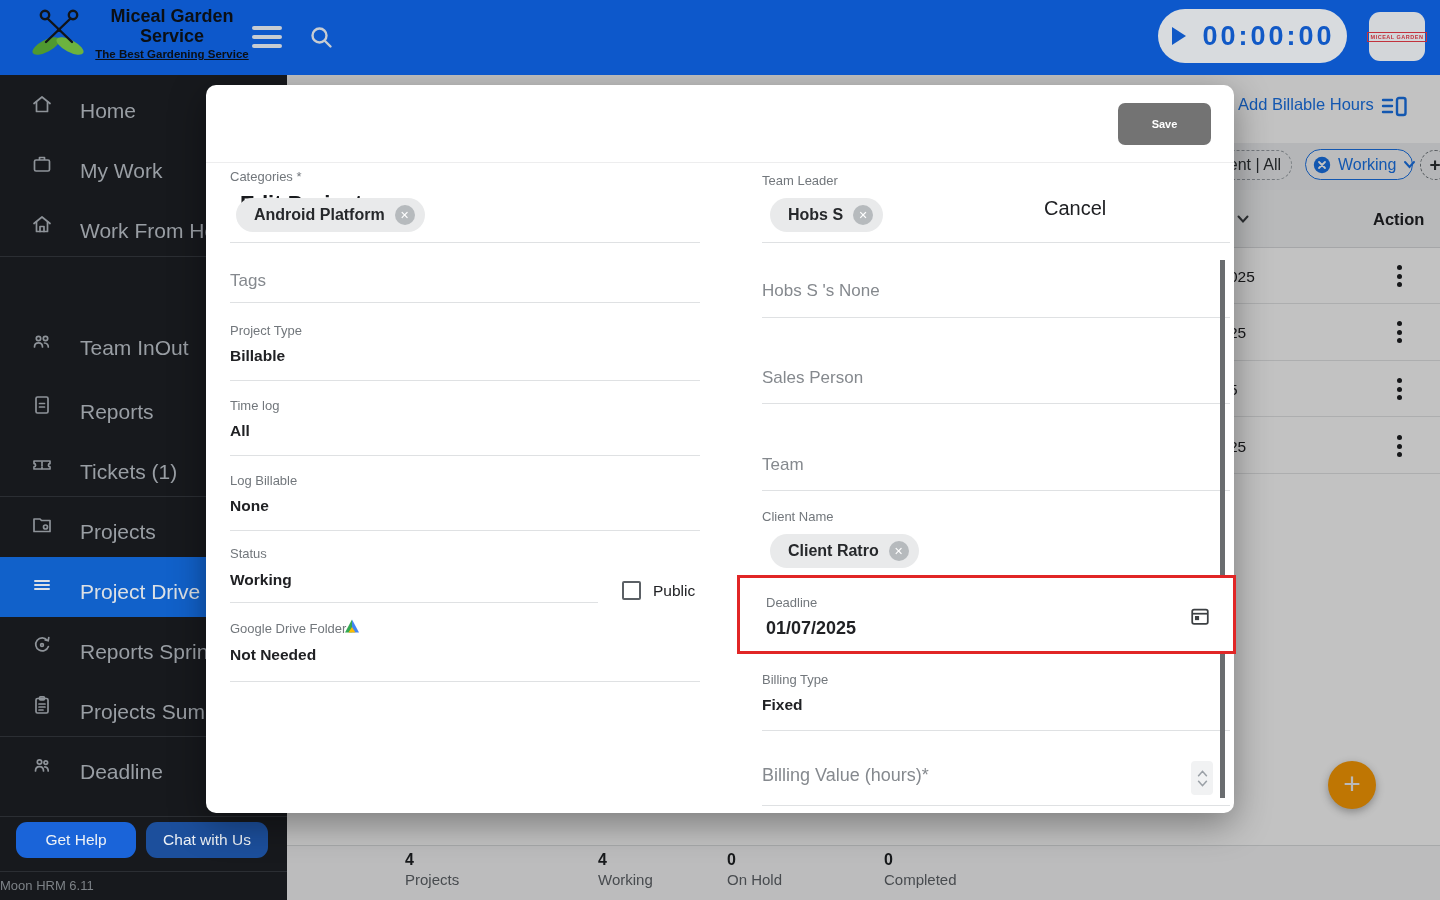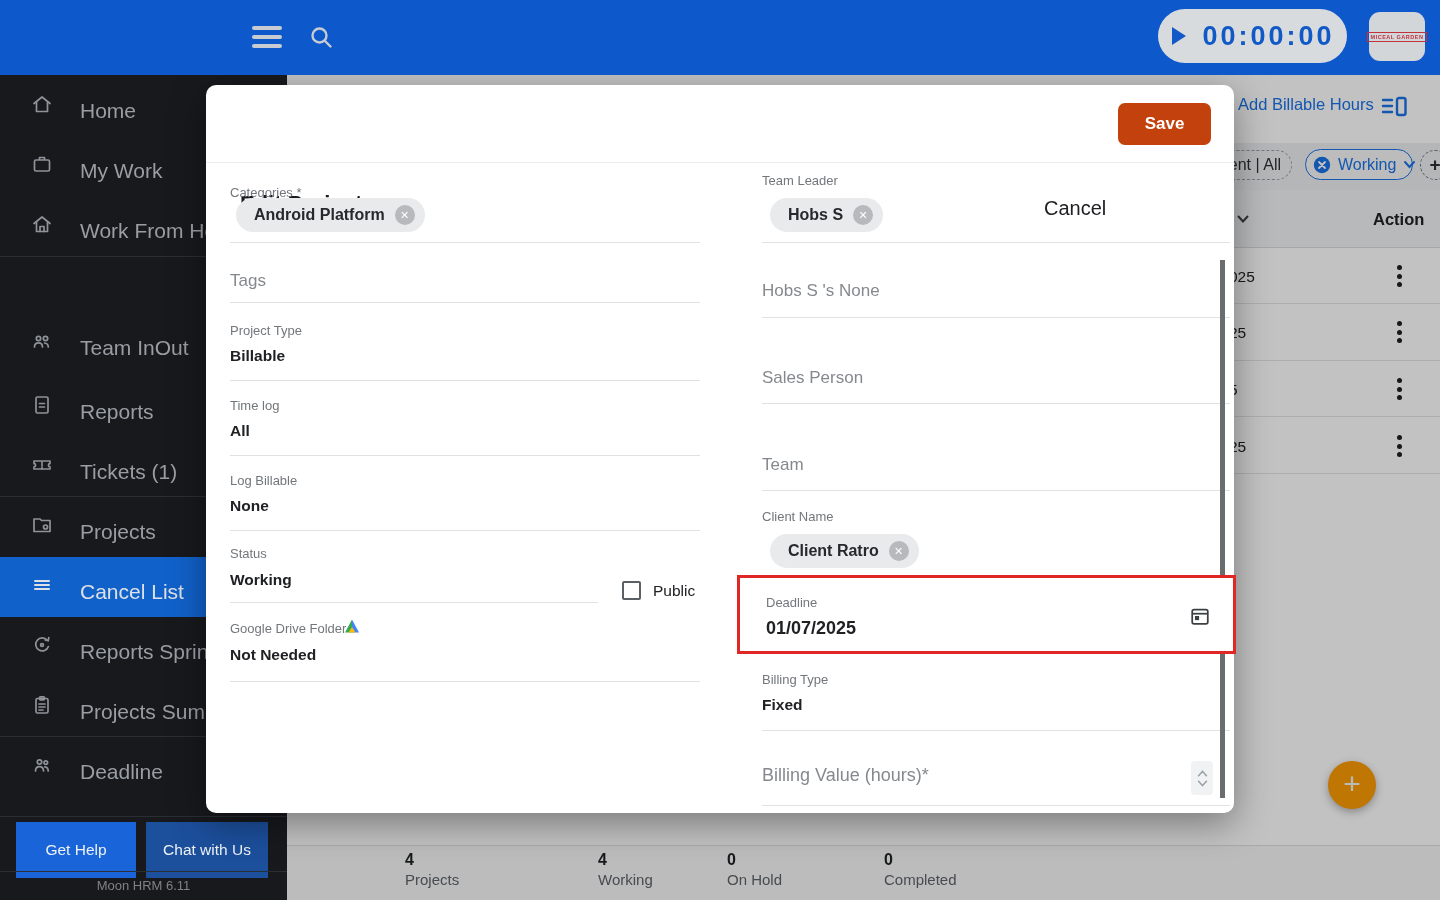--- a/index.html
+++ b/index.html
@@ -29,23 +29,23 @@
   
   .sb { position:absolute; left:0; top:75px; width:287px; height:825px; background:#17191d; z-index:2; }
   .sb-item { position:absolute; left:0; width:287px; height:60px; display:flex; align-items:center;
     padding-left:30px; gap:26px; cursor:pointer; }
   .sb-item .sb-lbl { color:#999ea4; font-size:21px;margin-top:9px; }
   .sb-item svg { stroke:#8e9399; }
   .sb-item.active { background:#1161ca; }
   .sb-item.active .sb-lbl { color:#dde1e5; }
   .sb-item.active svg { stroke:#dde1e5; }
   .sb-div { position:absolute; left:0; width:287px; height:1px; background:#2b2e33; }
-  .sb-btn { position:absolute; height:56px; border-radius:0; border:none; color:#eef2f6;
+  .sb-btn { position:absolute; height:36px; border-radius:11px; border:none; color:#eef2f6;
     font-size:15.5px; font-family:inherit; cursor:pointer; }
-  .sb-ver { position:absolute; left:0; top:878px; width:287px; text-align:center; color:#7d8287; font-size:13px; }
+  .sb-ver { position:absolute; left:0; top:878px; width:287px; color:#7d8287; font-size:13px; }
 
   
   .bgc { position:absolute; z-index:1; }
   .toolbar-row { left:287px; top:75px; width:1153px; height:68px; background:#ffffff; }
   .addbill { position:absolute; left:1238px; top:95px; color:#1a73e8; font-size:16.5px; font-weight:500;
     cursor:pointer; z-index:1; }
   .addbill-ic { position:absolute; left:1381px; top:96px; z-index:1; cursor:pointer; }
   .filter-row { left:287px; top:143px; width:1153px; height:47px; background:#eef0f2; }
   .chip-dashed { position:absolute; left:1152px; top:150px; width:140px; height:30px; border:1.5px dashed #9aa0a6;
     border-radius:15px; z-index:1; display:flex; align-items:center; justify-content:flex-end; padding-right:10px;
@@ -75,22 +75,22 @@
 
   
   .overlay { position:absolute; left:287px; top:75px; width:1153px; height:825px;
     background:rgba(0,0,0,.24); z-index:5; }
 
   
   .modal { position:absolute; left:206px; top:85px; width:1028px; height:728px; background:#fff;
     border-radius:10px; box-shadow:0 10px 36px rgba(0,0,0,.38); z-index:10; }
   .m-title { position:absolute; left:34px; top:106px; font-size:22px; font-weight:700; color:#191b1e; }
   .m-cancel { position:absolute; left:838px; top:112px; font-size:20px; font-weight:500; color:#202124; cursor:pointer; }
-  .m-save { position:absolute; left:912px; top:18px; width:93px; height:42px; background:#c2410c; border:none;
-    border-radius:7px; color:#fff; font-size:17px; font-weight:600; font-family:inherit; cursor:pointer; }
+  .m-save { position:absolute; left:912px; top:18px; width:93px; height:42px; background:#737373; border:none;
+    border-radius:7px; color:#fff; font-size:11px; font-weight:600; font-family:inherit; cursor:pointer; }
   .m-hr { position:absolute; left:0; top:77px; width:1028px; height:1px; background:#ededee; }
   .flabel { position:absolute; font-size:13px; color:#72777c; }
   .fvalue { position:absolute; font-size:15.5px; font-weight:700; color:#202124; }
   .fph { position:absolute; font-size:17px; color:#85898e; }
   .fdiv { position:absolute; height:1px; background:#dfe1e3; }
   .chip { position:absolute; height:34px; border-radius:17px; background:#e9eaeb; display:inline-flex;
     align-items:center; gap:10px; padding:0 10px 0 18px; }
   .chip b { font-size:16px; font-weight:700; color:#26282b; }
   .chip .x { width:20px; height:20px; border-radius:50%; background:#b6babd; color:#fff; font-size:11px;
     display:flex; align-items:center; justify-content:center; cursor:pointer; }
@@ -255,21 +255,21 @@
       <span><svg width="24" height="24" viewBox="0 0 24 24" fill="none" stroke-width="1.7" stroke-linejoin="round">
             <path d="M4 18.5V6h6l1.5 1.5H20v11z"></path>
             <circle cx="15.5" cy="14" r="2"></circle>
           </svg></span>
       <span class="sb-lbl">Projects</span>
     </div>
     <div class="sb-item active" style="top:482px">
       <span><svg width="24" height="24" viewBox="0 0 24 24" fill="none" stroke-width="2" stroke-linecap="round">
             <path d="M5 8h14M5 12h14M5 16h14"></path>
           </svg></span>
-      <span class="sb-lbl">Cancel List</span>
+      <span class="sb-lbl">Project Drive</span>
     </div>
     <div class="sb-item" style="top:542px">
       <span><svg width="24" height="24" viewBox="0 0 24 24" fill="none" stroke-width="1.7" stroke-linecap="round">
             <path d="M18.4 13.5a6.5 6.5 0 1 1-1.2-6.3"></path>
             <path d="M18.8 4.5l-.6 3.2-3-.8"></path>
             <circle cx="12" cy="12" r="1.4"></circle>
           </svg></span>
       <span class="sb-lbl">Reports Sprints</span>
     </div>
     <div class="sb-item" style="top:602px">
@@ -293,20 +293,38 @@
     <div class="sb-div" style="top:741px"></div>
     <button class="sb-btn" style="left:16px; top:747px; width:120px; background:#1a64d9">Get Help</button>
     <button class="sb-btn" style="left:146px; top:747px; width:122px; background:#1c4f9c">Chat with Us</button>
     <div class="sb-div" style="top:796px"></div>
     <div class="sb-ver" style="top:803px">Moon HRM 6.11</div>
   </aside>
 
   <div class="overlay"></div>
 
   <header class="hdr">
+    <div class="brand">
+      <span class="brand-logo">
+        <svg width="62" height="56" viewBox="0 0 62 56">
+          <ellipse cx="18" cy="40" rx="15" ry="6" fill="#4f9930" transform="rotate(-28 18 40)"></ellipse>
+          <ellipse cx="42" cy="40" rx="15" ry="6" fill="#6cb33f" transform="rotate(28 42 40)"></ellipse>
+          <g stroke="#111417" stroke-width="2.4" fill="none" stroke-linecap="round">
+            <circle cx="17" cy="9" r="4.2"></circle>
+              <circle cx="45" cy="9" r="4.2"></circle>
+            <path d="M19.5 12.5L44 36M42.5 12.5L18 36"></path>
+          </g>
+          <circle cx="31" cy="24" r="2" fill="#111417"></circle>
+        </svg>
+      </span>
+      <span class="brand-text">
+        <div class="brand-title">Miceal Garden Service</div>
+        <div class="brand-tag">The Best Gardening Service</div>
+      </span>
+    </div>
     <span class="hamb">
         <i></i>
         <i></i>
         <i></i>
       </span>
     <span class="hsearch">
       <svg width="26" height="26" viewBox="0 0 26 26" fill="none" stroke="#c7ccd2" stroke-width="2.4" stroke-linecap="round">
         <circle cx="11.5" cy="11.5" r="7"></circle>
           <path d="M17 17l5.5 5.5"></path>
       </svg>
@@ -323,21 +341,21 @@
       <span>MICEAL GARDEN</span>
     </div>
   </header>
 
   <div class="modal">
     <h1 class="m-title">Edit Project</h1>
     <span class="m-cancel">Cancel</span>
     <button class="m-save">Save</button>
     <div class="m-hr"></div>
 
-    <span class="flabel" style="left:24px; top:100px">Categories *</span>
+    <span class="flabel" style="left:24px; top:84px">Categories *</span>
     <span class="chip" style="left:30px; top:113px">
       <b>Android Platform</b>
       <span class="x">✕</span>
     </span>
     <div class="fdiv" style="left:24px; top:157px; width:470px"></div>
 
     <span class="fph" style="left:24px; top:186px">Tags</span>
     <div class="fdiv" style="left:24px; top:217px; width:470px"></div>
 
     <span class="flabel" style="left:24px; top:238px">Project Type</span>

